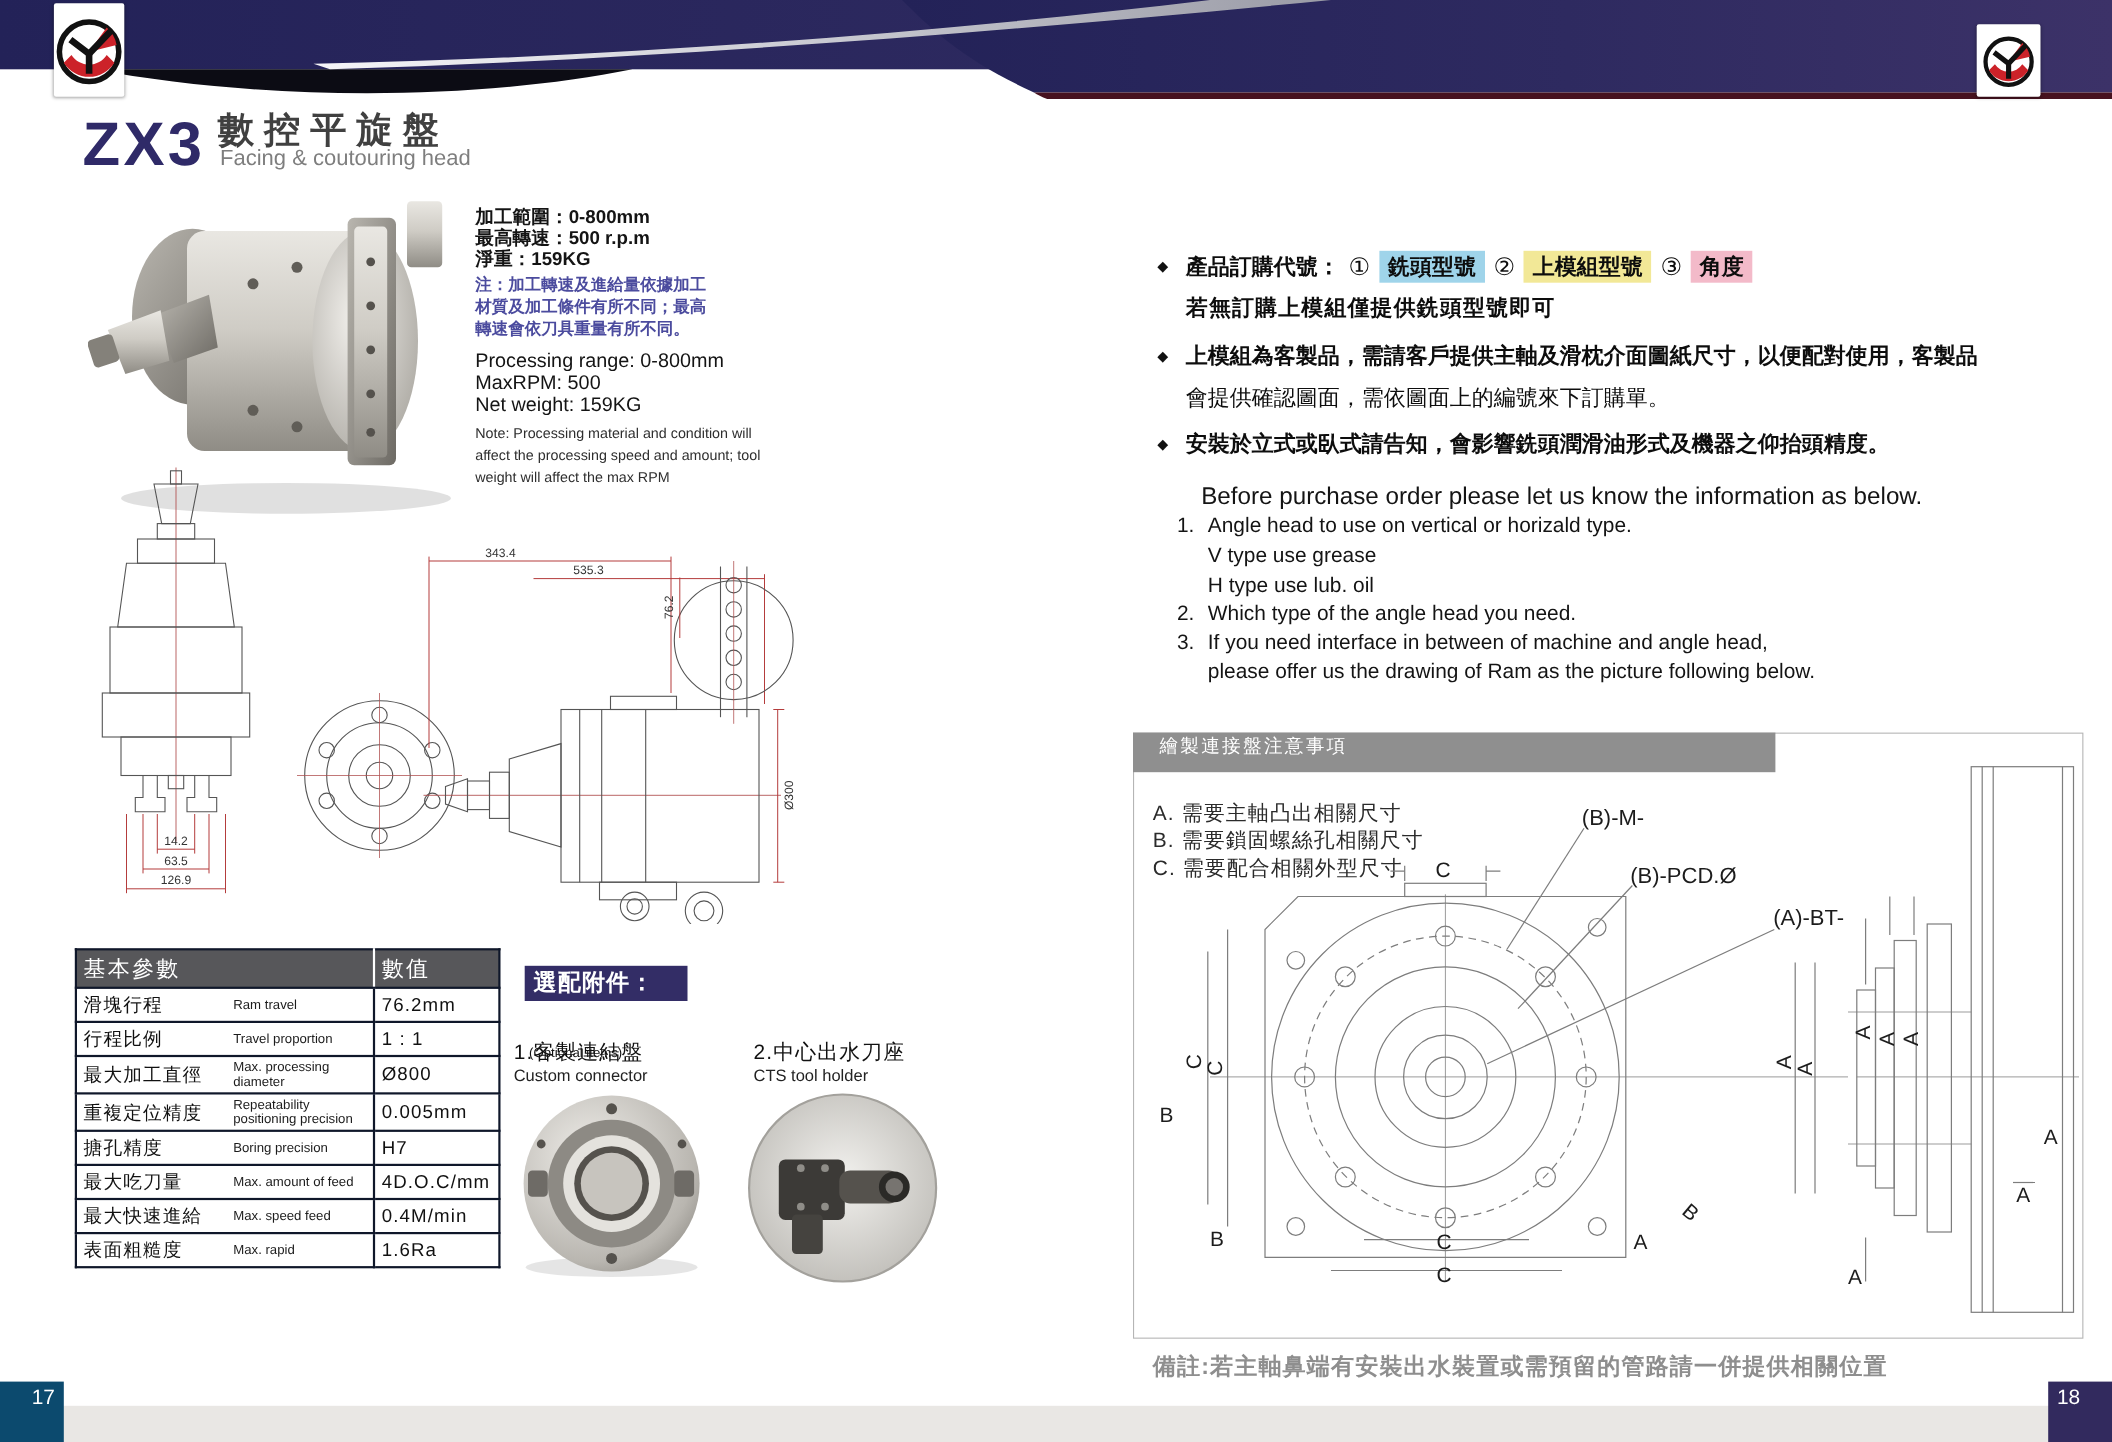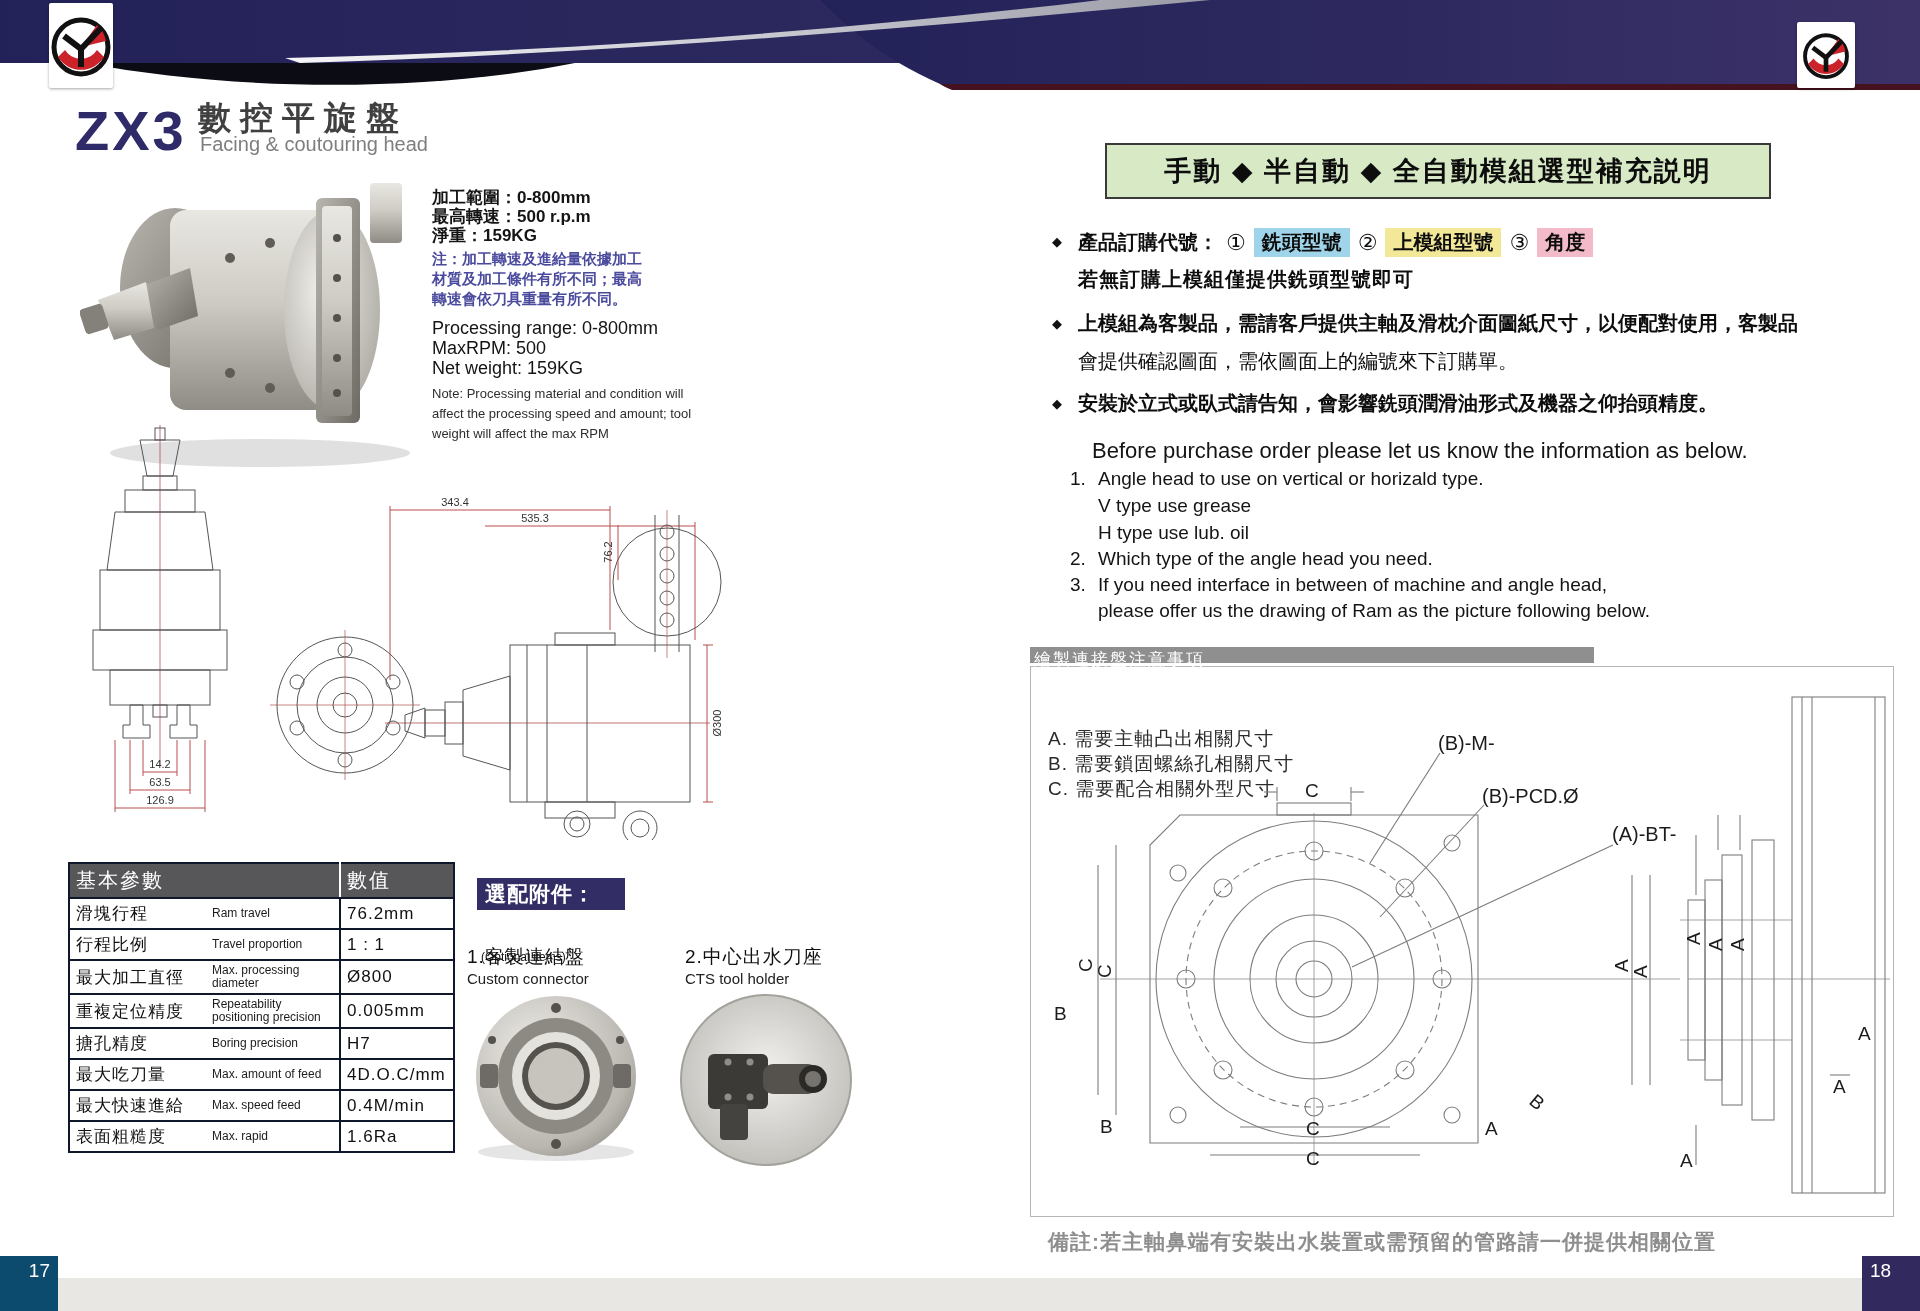--- a/index.html
+++ b/index.html
@@ -336,21 +336,20 @@
     <rect x="85" y="72" width="55" height="30" rx="10" fill="#55524d"></rect>
     <circle cx="135" cy="87" r="14" fill="#2b2a27"></circle>
     <circle cx="135" cy="87" r="8" fill="#777470"></circle>
     <rect x="42" y="112" width="28" height="36" rx="4" fill="#45433f"></rect>
     <circle cx="50" cy="70" r="3.5" fill="#8f8d88"></circle>
       <circle cx="72" cy="70" r="3.5" fill="#8f8d88"></circle>
     <circle cx="50" cy="105" r="3.5" fill="#8f8d88"></circle>
       <circle cx="72" cy="105" r="3.5" fill="#8f8d88"></circle>
   </svg>
 
-  <div class="abs" style="left:1105px;top:143px;width:662px;height:52px;background:#d7e9c5;border:2px solid #3a3a3a;color:#0d0d0d;font-size:27px;font-weight:700;letter-spacing:2px;text-align:center;line-height:52px;">手動 ◆ 半自動 ◆ 全自動模組選型補充説明</div>
 
   <span class="abs diamond" style="left:1052px;top:234px;">◆</span>
   <div class="abs" style="left:1078px;top:228px;display:flex;align-items:center;gap:8px;font-size:20px;color:#0d0d0d;">
     <span style="font-weight:700;">產品訂購代號：</span>
     <span style="font-size:22px;">①</span>
     <span class="chip" style="background:#9fd4ea;">銑頭型號</span>
     <span style="font-size:22px;">②</span>
     <span class="chip" style="background:#f2e897;">上模組型號</span>
     <span style="font-size:22px;">③</span>
     <span class="chip" style="background:#f3bac9;">角度</span>
@@ -369,21 +368,21 @@
   <div class="abs" style="left:1098px;top:468px;font-size:19px;color:#141414;">Angle head to use on vertical or horizald type.</div>
   <div class="abs" style="left:1098px;top:495px;font-size:19px;color:#141414;">V type use grease</div>
   <div class="abs" style="left:1098px;top:522px;font-size:19px;color:#141414;">H type use lub. oil</div>
   <div class="abs" style="left:1070px;top:548px;font-size:19px;color:#141414;">2.</div>
   <div class="abs" style="left:1098px;top:548px;font-size:19px;color:#141414;">Which type of the angle head you need.</div>
   <div class="abs" style="left:1070px;top:574px;font-size:19px;color:#141414;">3.</div>
   <div class="abs" style="left:1098px;top:600px;font-size:19px;color:#141414;">please offer us the drawing of Ram as the picture following below.</div>
   <div class="abs" style="left:1098px;top:574px;font-size:19px;color:#141414;">If you need interface in between of machine and angle head,</div>
 
   <div class="abs" style="left:1030px;top:666px;width:862px;height:549px;border:1px solid #b5b5b5;background:#fff;"></div>
-  <div class="abs" style="left:1030px;top:647px;width:560px;height:16px;background:#8f8f8f;color:#fff;font-size:17px;line-height:26px;padding-left:4px;letter-spacing:2px;">繪製連接盤注意事項</div>
+  <div class="abs" style="left:1030px;top:666px;width:560px;height:36px;background:#8f8f8f;color:#fff;font-size:17px;line-height:26px;padding-left:24px;letter-spacing:2px;">繪製連接盤注意事項</div>
   <div class="abs" style="left:1048px;top:726px;font-size:19px;color:#2b2b2b;letter-spacing:1px;">A. 需要主軸凸出相關尺寸</div>
   <div class="abs" style="left:1048px;top:751px;font-size:19px;color:#2b2b2b;letter-spacing:1px;">B. 需要鎖固螺絲孔相關尺寸</div>
   <div class="abs" style="left:1048px;top:776px;font-size:19px;color:#2b2b2b;letter-spacing:1px;">C. 需要配合相關外型尺寸</div>
 
   <svg class="abs" style="left:1040px;top:695px;" width="852" height="515" viewBox="0 0 852 515">
     <g stroke="#7d7d7d" stroke-width="1.1" fill="none">
 
       <line x1="60" y1="284" x2="640" y2="284" stroke-width="0.7"></line>
       <line x1="274" y1="118" x2="274" y2="470" stroke-width="0.7"></line>
 

